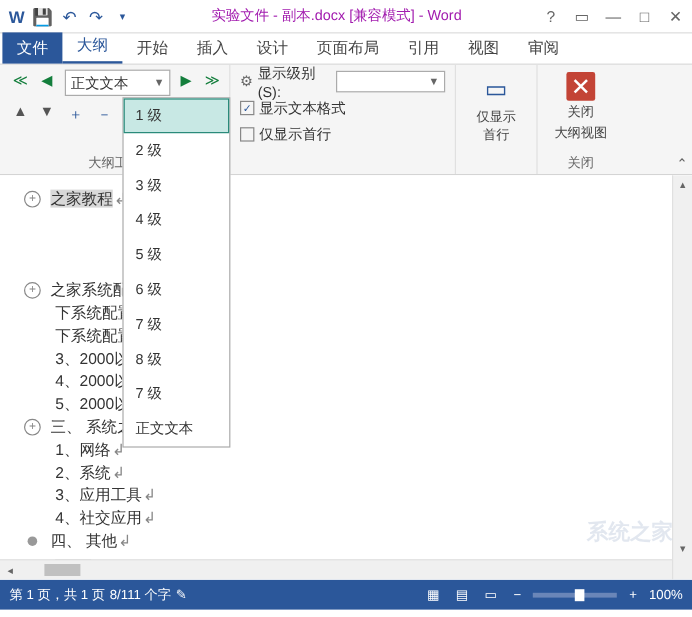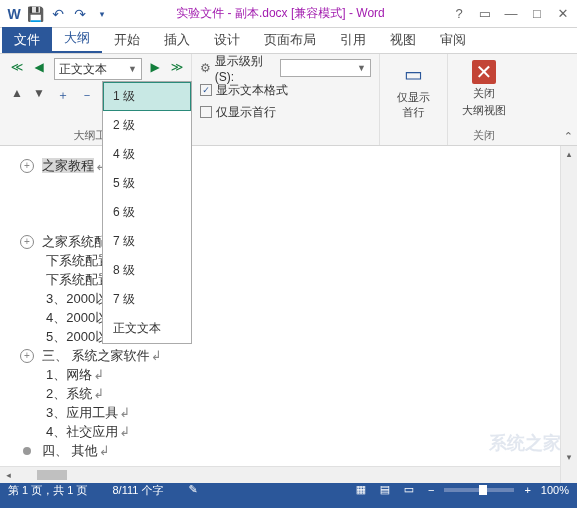--- a/index.html
+++ b/index.html
@@ -40,21 +40,21 @@
   .marker.dot { width: 8px; height: 8px; border-radius: 50%; background: #999; border: none; margin-left: 3px; margin-right: 11px; }
   .doc-line .indent1 { margin-left: 26px; }
   .doc-line .highlight-txt { background: #d8d8d8; }
   .doc-line .ret { color: #888; margin-left: 1px; }
   .hline { width: 30px; border-top: 2px solid #333; margin-left: 26px; margin-top: 6px; }
   .scrollbar-v { position: absolute; right: 0; top: 0; width: 17px; height: 100%; background: #f0f0f0; border-left: 1px solid #e0e0e0; }
   .scrollbar-v .up, .scrollbar-v .down { height: 17px; text-align: center; font-size: 9px; color: #666; line-height: 17px; }
   .scrollbar-v .down { position: absolute; bottom: 17px; width: 100%; }
   .scrollbar-h { position: absolute; left: 0; bottom: 0; right: 17px; height: 17px; background: #f0f0f0; border-top: 1px solid #e0e0e0; display: flex; }
   .scrollbar-h .thumb { width: 30px; height: 10px; background: #c0c0c0; margin: 3px 0 0 20px; }
-  .statusbar { height: 25px; background: #2b579a; color: #fff; display: flex; align-items: flex-start; padding: 0 8px; font-size: 11px; gap: 25px; }
+  .statusbar { height: 25px; background: #2b579a; color: #fff; display: flex; align-items: center; padding: 0 8px; font-size: 11px; gap: 4px; }
   .statusbar .right { margin-left: auto; display: flex; gap: 10px; align-items: center; }
   .view-icons { display: flex; gap: 6px; }
   .view-icons span { width: 18px; text-align: center; }
   .zoom-slider { width: 70px; height: 4px; background: #6a86b8; position: relative; }
   .zoom-slider::after { content: ""; position: absolute; left: 50%; top: -3px; width: 8px; height: 10px; background: #fff; }
   .watermark { position: absolute; right: 16px; bottom: 28px; color: #cfd8e6; font-size: 18px; font-weight: bold; opacity: 0.6; pointer-events: none; }
   .checkbox { width: 12px; height: 12px; border: 1px solid #888; display: inline-flex; align-items: center; justify-content: center; font-size: 9px; color: #2b579a; }
 </style>
 </head>
 <body>
@@ -105,20 +105,21 @@
       </div>
       <div style="display:flex;flex-direction:column;gap:6px">
         <div style="display:flex;gap:4px;align-items:flex-start">
           <div class="level-combo">
             <span>正文文本</span>
             <span class="caret">▼</span>
 
             <div class="dropdown">
               <div class="dd-item highlight">1 级</div>
               <div class="dd-item">2 级</div>
+              <div class="dd-item">3 级</div>
               <div class="dd-item">4 级</div>
               <div class="dd-item">5 级</div>
               <div class="dd-item">6 级</div>
               <div class="dd-item">7 级</div>
               <div class="dd-item">8 级</div>
               <div class="dd-item">7 级</div>
               <div class="dd-item">正文文本</div>
             </div>
           </div>
           <span class="arrow">▶</span>

